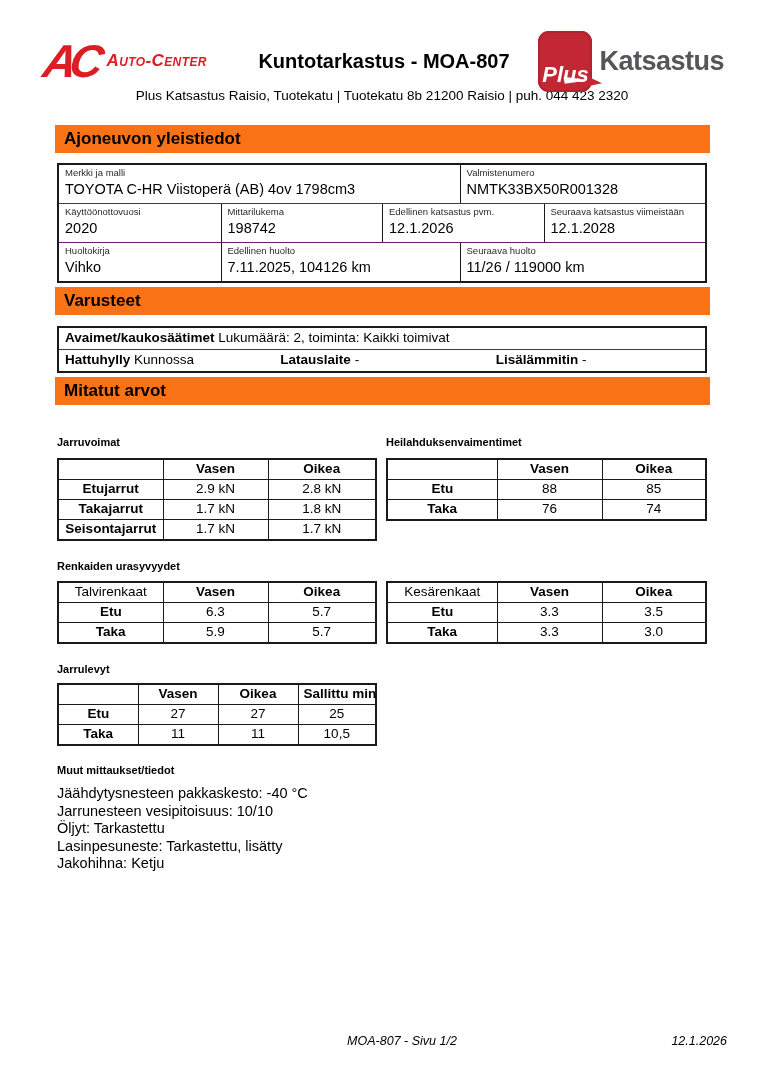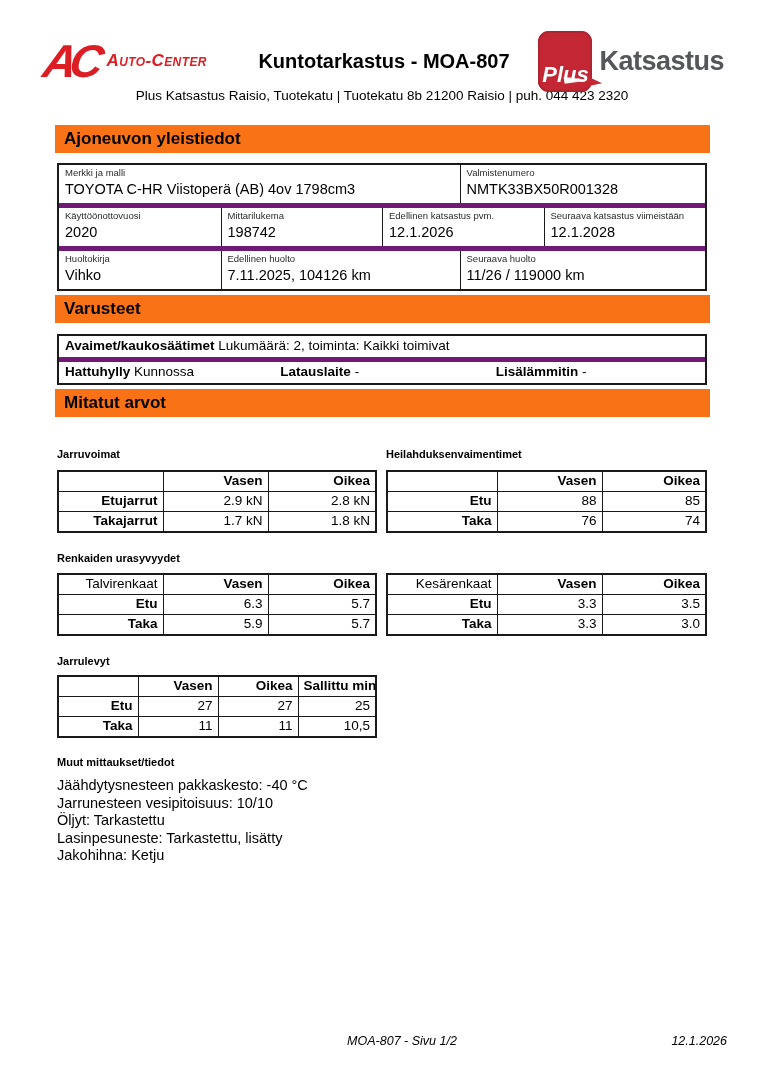--- a/index.html
+++ b/index.html
@@ -58,21 +58,21 @@
     margin: 0 54px 0 55px; height: 28px; background: #f97316;
     font-size: 17px; font-weight: bold; line-height: 27px; padding-left: 9px;
   }
   .bar1 { margin-top: 22px; }
   .bar2 { margin-top: 4px; }
   .bar3 { margin-top: 4px; }
 
   
   .info-table { margin: 10px 57px 0 57px; width: 650px; border: 2px solid #1a1a1a; }
   .irow { display: flex; }
-  .irow + .irow { border-top: 5px solid #701a75; }
+  .irow + .irow { border-top: 1px solid #701a75; }
   .icell { padding: 2px 6px 4px 6px; overflow: hidden; }
   .icell + .icell { border-left: 1px solid #1a1a1a; }
   .ilabel { font-size: 9.5px; color: #2b2b2b; line-height: 12px; }
   .ival { font-size: 14.5px; line-height: 19px; margin-top: 1px; white-space: nowrap; }
   .w62 { width: 62%; } .w38 { width: 38%; }
   .w25 { width: 25%; } .w37 { width: 37%; } .w38b { width: 38%; }
 
   .equip-table { margin: 11px 57px 0 57px; width: 650px; border: 2px solid #1a1a1a; }
   .vcell { padding: 1px 6px 3px 6px; font-size: 13.5px; line-height: 17px; white-space: nowrap; overflow: hidden; }
   .vlabel { font-weight: bold; }
@@ -82,21 +82,21 @@
   .measured { margin: 0 54px 0 57px; width: 653px; }
   .msub { font-size: 11px; font-weight: bold; }
   .msub-a { margin-top: 31px; margin-bottom: 10px; }
   .msub-b { margin-top: 19px; margin-bottom: 9px; }
   .msub-c { margin-top: 19px; margin-bottom: 8px; }
   .msub-d { margin-top: 18px; margin-bottom: 9px; }
   .mrow { display: flex; justify-content: space-between; align-items: flex-start; width: 650px; }
   .mrow .msub { margin-bottom: 10px; }
   table.mtable { border-collapse: collapse; border: 2px solid #1a1a1a; table-layout: fixed; }
   .mtable th, .mtable td {
-    border: 1px solid #1a1a1a; font-size: 13.5px; text-align: right;
+    border: 1px solid #1a1a1a; font-size: 13.5px; text-align: center;
     padding: 1px 5px 3px 5px; height: 19px; white-space: nowrap; overflow: hidden;
   }
   .mtable th { font-weight: bold; }
   .mtable td { font-weight: normal; }
 
   .other-lines { font-size: 14.5px; line-height: 17px; margin-top: 9px; }
   .other-lines div { margin-bottom: 0.5px; }
 
   
   .footer { position: absolute; left: 0; right: 0; bottom: 30px; height: 16px; font-style: italic; font-size: 12.5px; }
@@ -218,20 +218,25 @@
           </tr>
           <tr>
             <th>Etujarrut</th>
             <td>2.9 kN</td>
             <td>2.8 kN</td>
           </tr>
           <tr>
             <th>Takajarrut</th>
             <td>1.7 kN</td>
             <td>1.8 kN</td>
+          </tr>
+          <tr>
+            <th>Seisontajarrut</th>
+            <td>1.7 kN</td>
+            <td>1.7 kN</td>
           </tr>
         </tbody>
           </table>
       </div>
       <div>
         <div class="msub msub-a">Heilahduksenvaimentimet</div>
         <table class="mtable" style="width:319px;">
           <colgroup>
               <col style="width:110px">
               <col style="width:105px">

